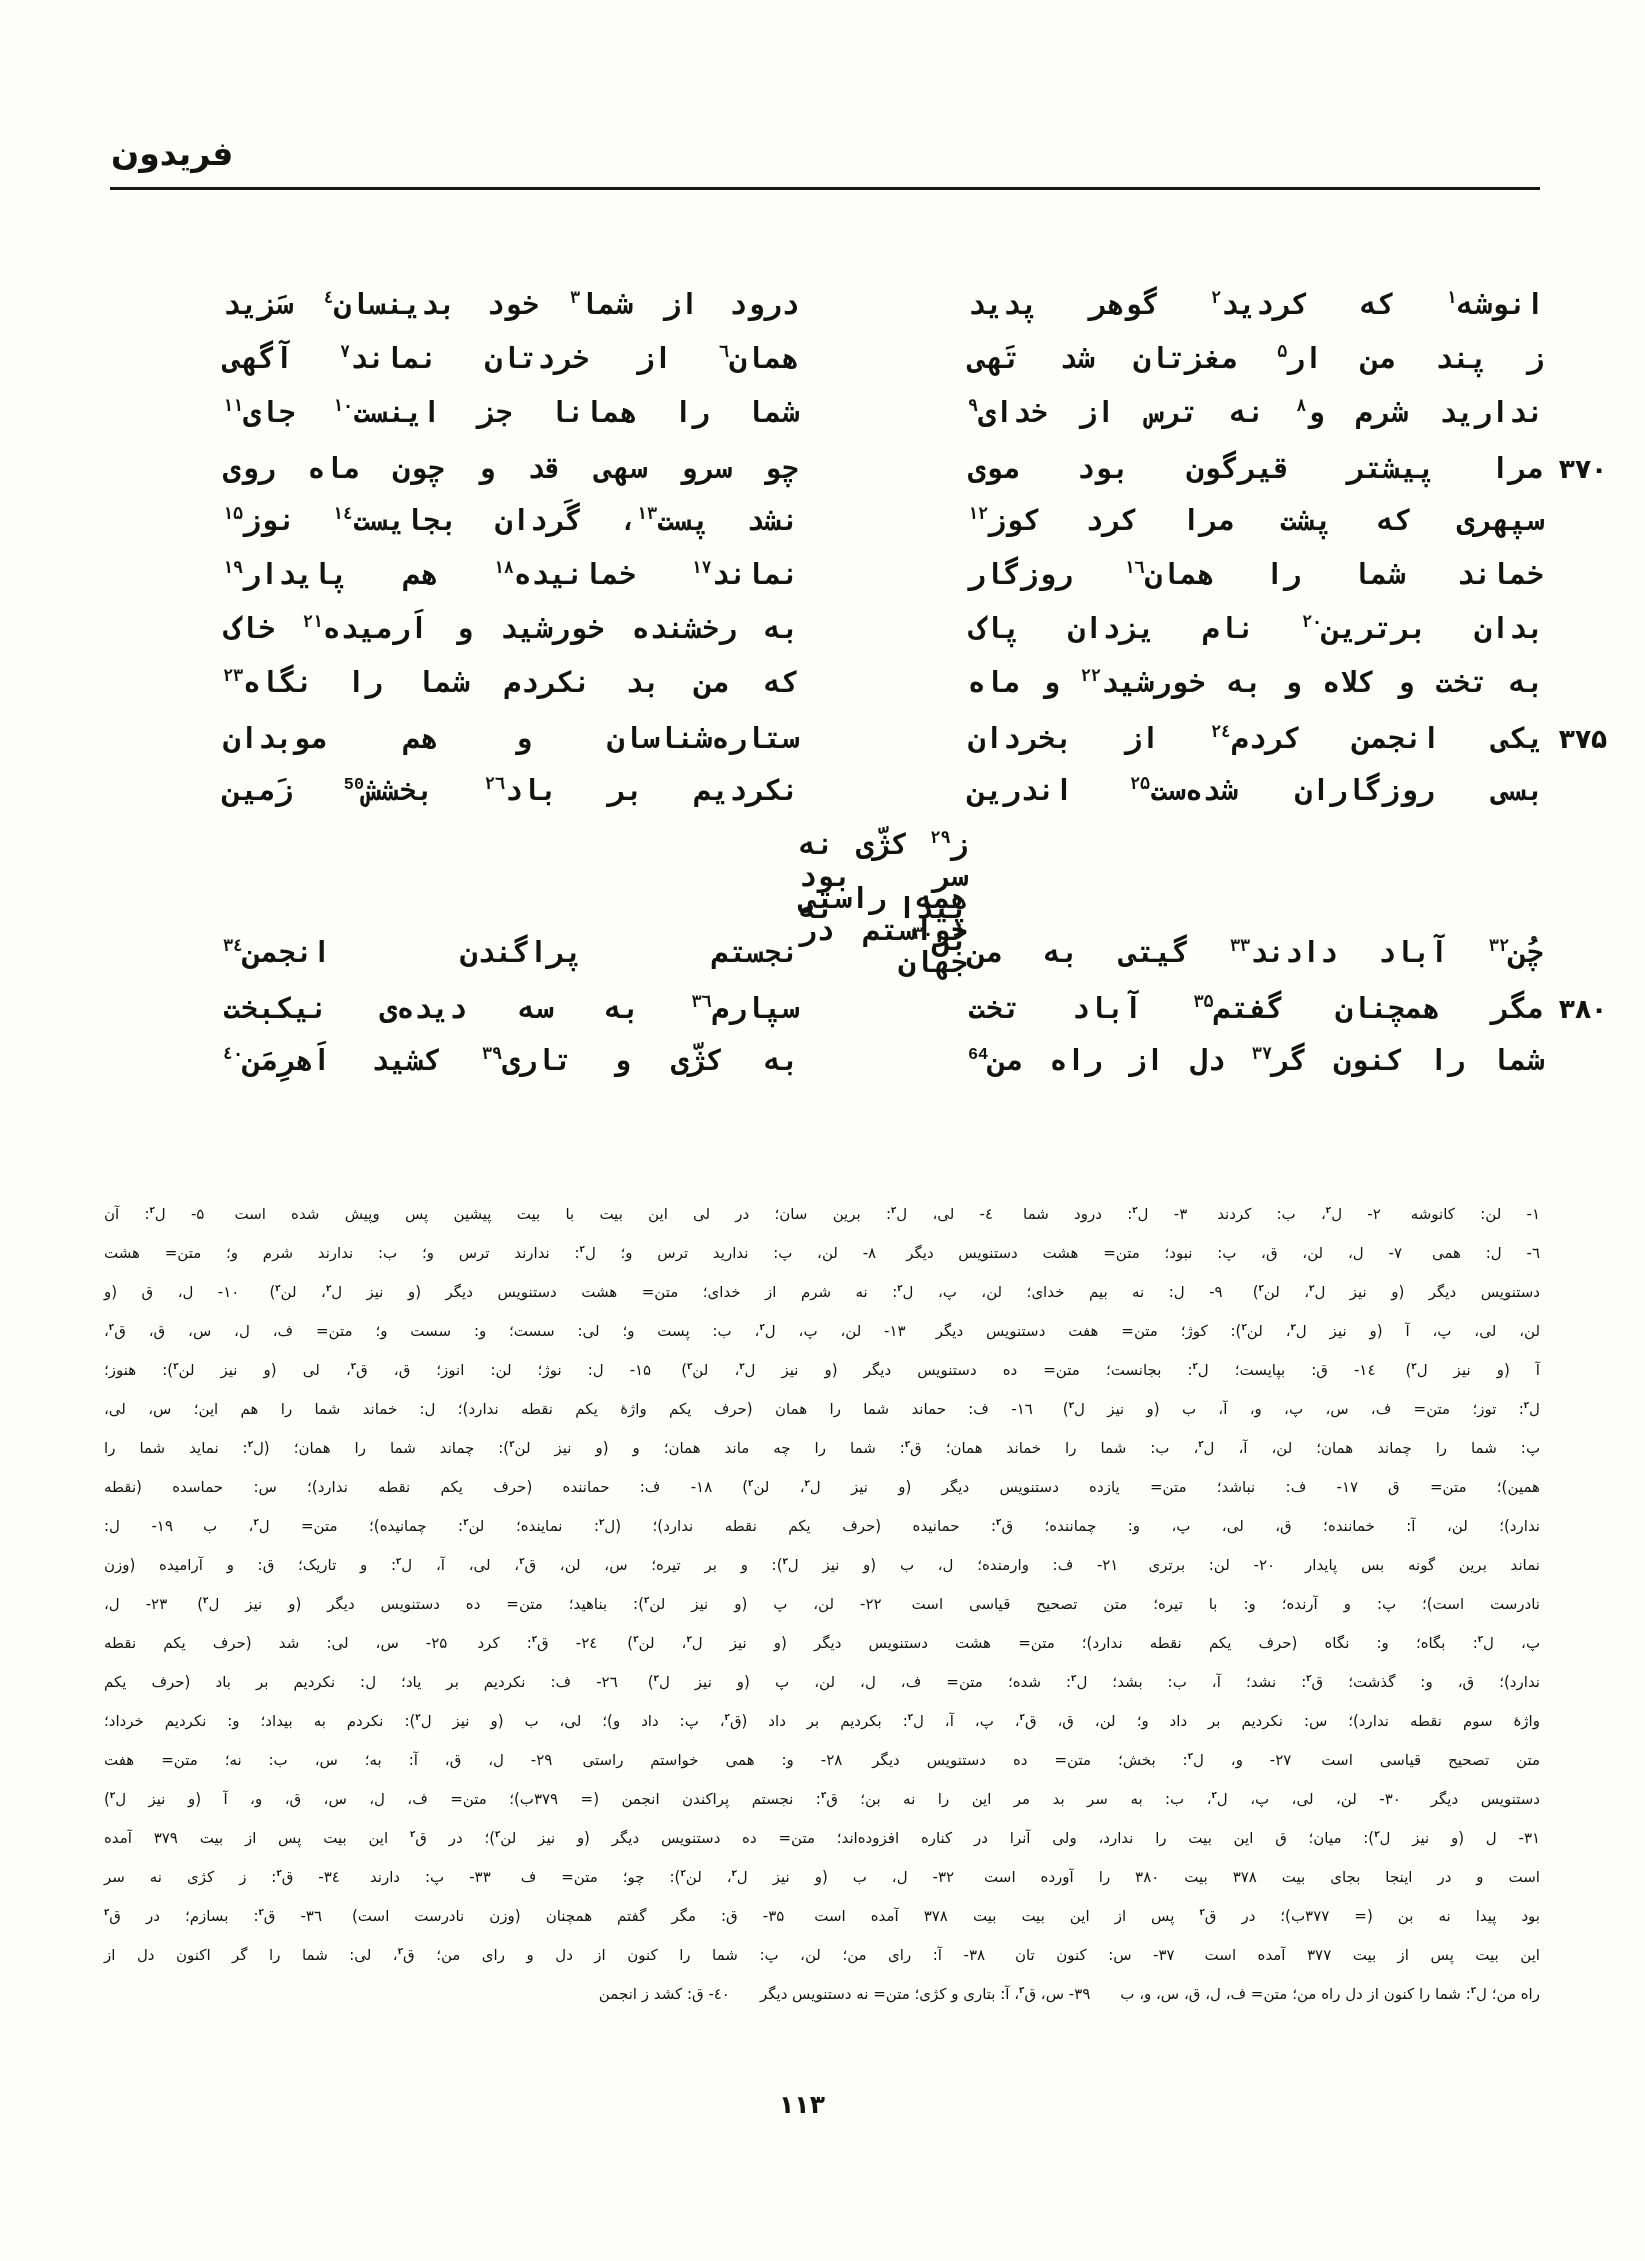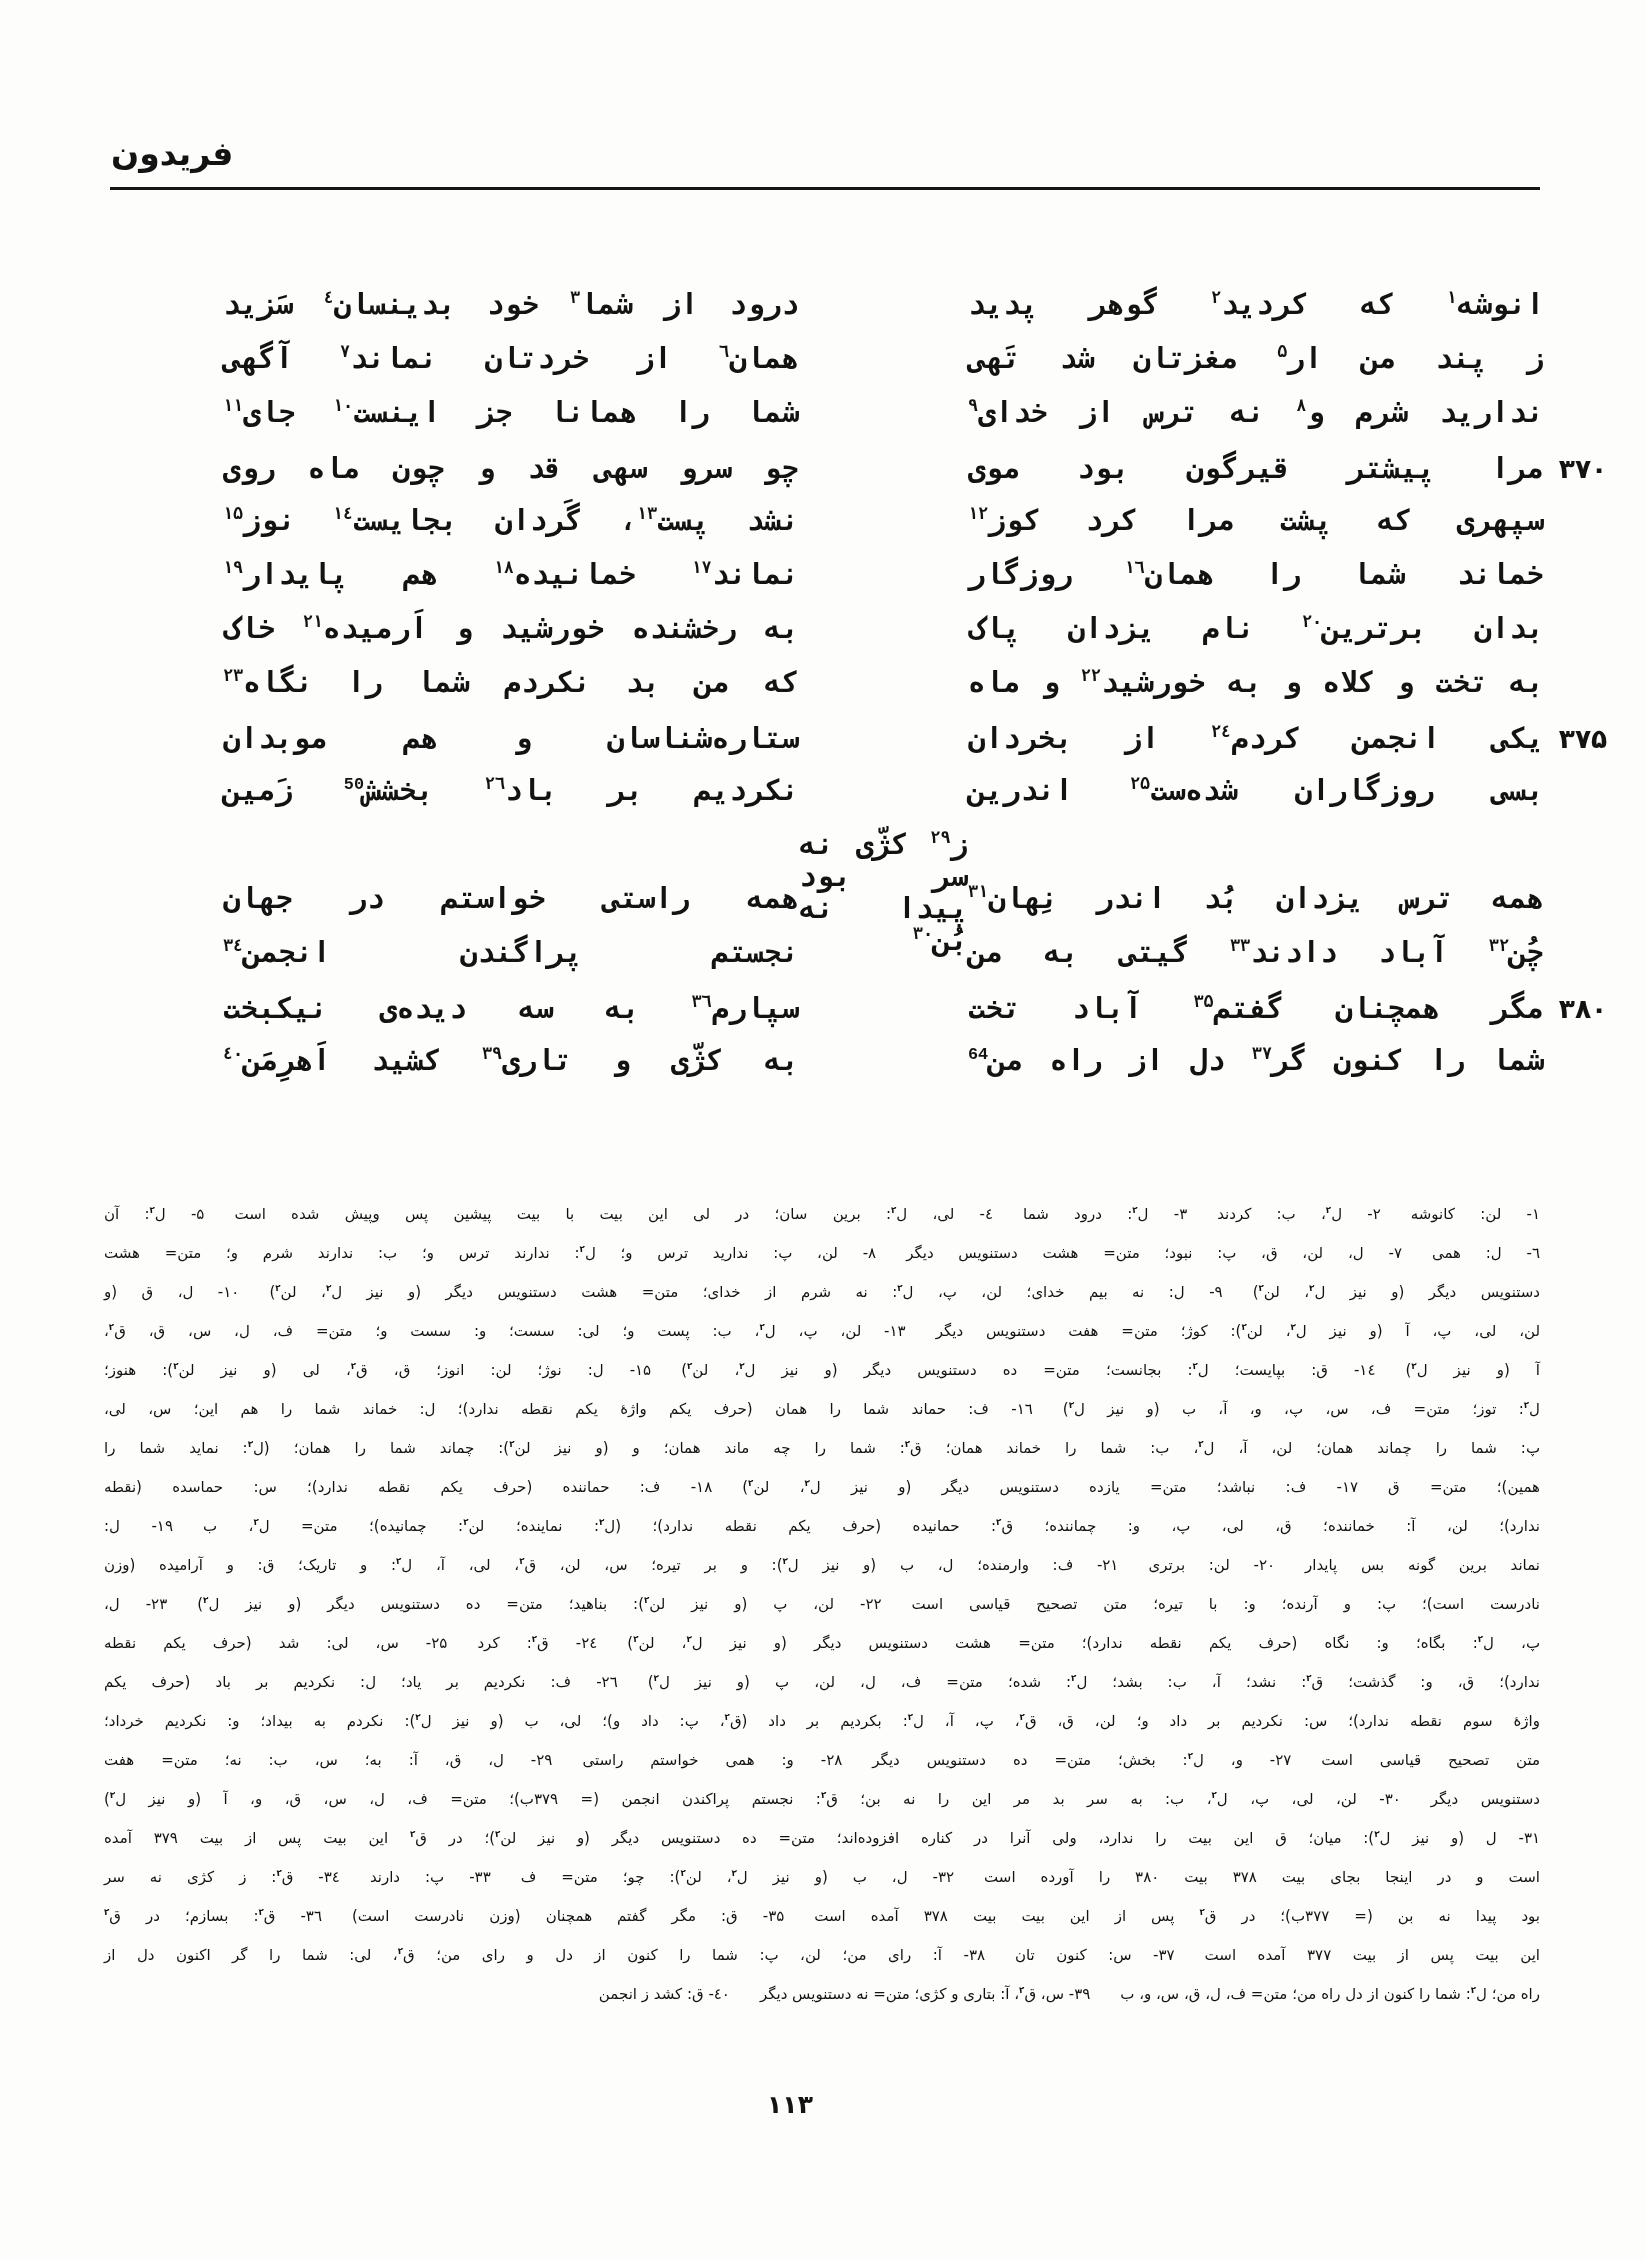--- a/index.html
+++ b/index.html
@@ -49,21 +49,21 @@
   }
   .app-line{
     font-size:15px;line-height:39px;height:39px;
     text-align:justify;text-align-last:justify;
     white-space:normal;
   }
   .app-line.last{text-align-last:right;}
   
   .page-number{
     position:absolute;top:2090px;left:0;width:1580px;
-    text-align:center;font-size:25px;font-weight:bold;
+    text-align:center;font-size:25px;font-weight:bold;padding-left:12px;
   }
 </style>
 </head>
 <body>
 
 <div class="page">
 
   <div class="running-head">فریدون</div>
 
   <div class="head-rule"></div>
@@ -129,21 +129,20 @@
         <div></div>
         <div class="hemistich">نکردیم بر باد<sup>٢٦</sup> بخشش<sup>50</sup> زَمین</div>
       </div>
       <div class="couplet">
         <div class="verse-num"></div>
         <div></div>
         <div class="hemistich">ز<sup>٢٩</sup> کژّی نه سر بود پیدا نه بُن<sup>٣٠</sup></div>
       </div>
       <div class="couplet">
         <div class="verse-num"></div>
-        <div class="hemistich">همه ترس یزدان بُد اندر نِهان<sup>٣١</sup></div>
         <div></div>
         <div class="hemistich">همه راستی خواستم در جهان</div>
       </div>
       <div class="couplet">
         <div class="verse-num"></div>
         <div class="hemistich">چُن<sup>٣٢</sup> آباد دادند<sup>٣٣</sup> گیتی به من</div>
         <div></div>
         <div class="hemistich">نجستم پراگندن انجمن<sup>٣٤</sup></div>
       </div>
       <div class="couplet">

